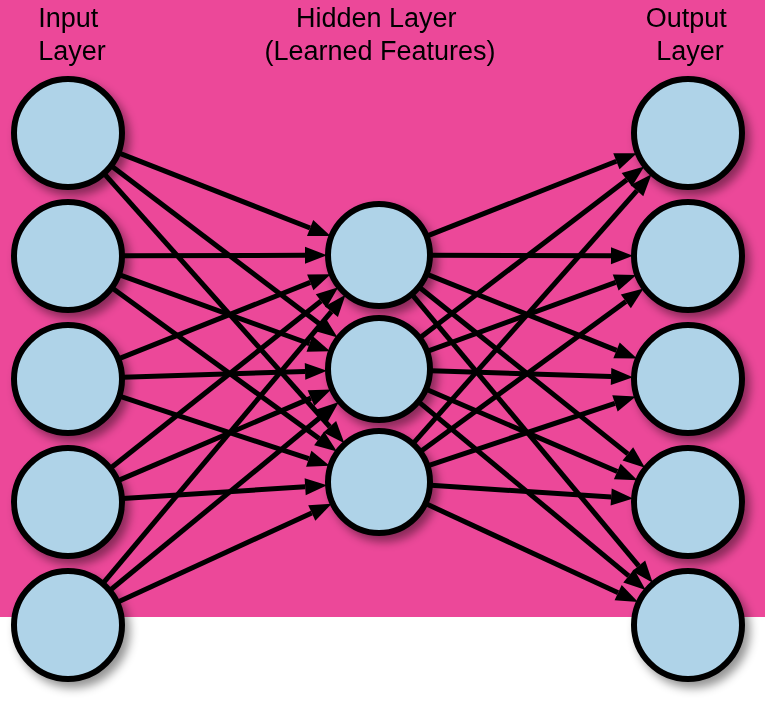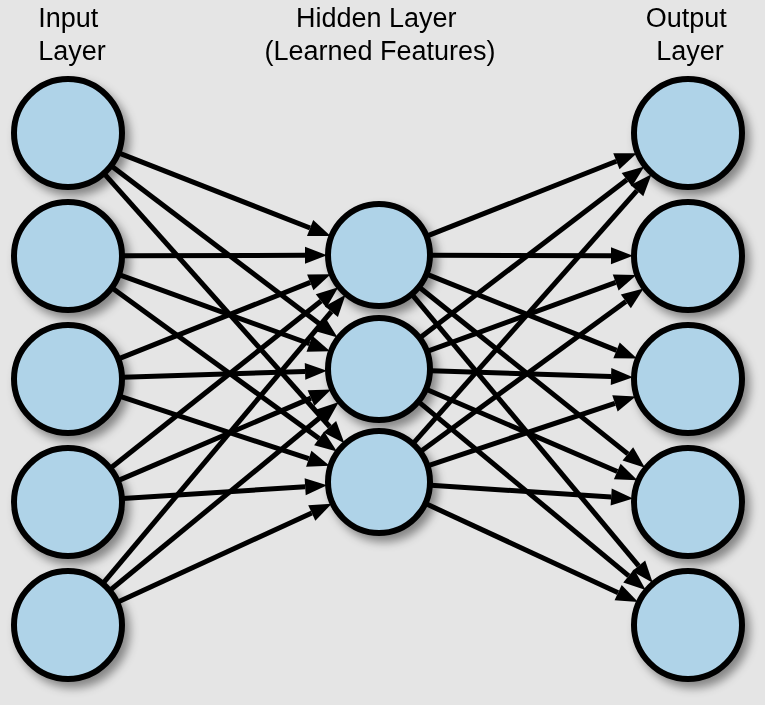--- a/index.html
+++ b/index.html
@@ -9,22 +9,22 @@
   }
   body {
     width: 765px;
     height: 705px;
     font-family: "Liberation Sans", sans-serif;
     overflow: hidden;
   }
   #diagram-root {
     position: relative;
     width: 765px;
-    height: 705px;
-    background: #e5e5e5;
+    height: 617px;
+    background: #ec4899;
   }
   #nn-svg {
     position: absolute;
     top: 0;
     left: 0;
     width: 765px;
     height: 705px;
     display: block;
   }
   .layer-label {

